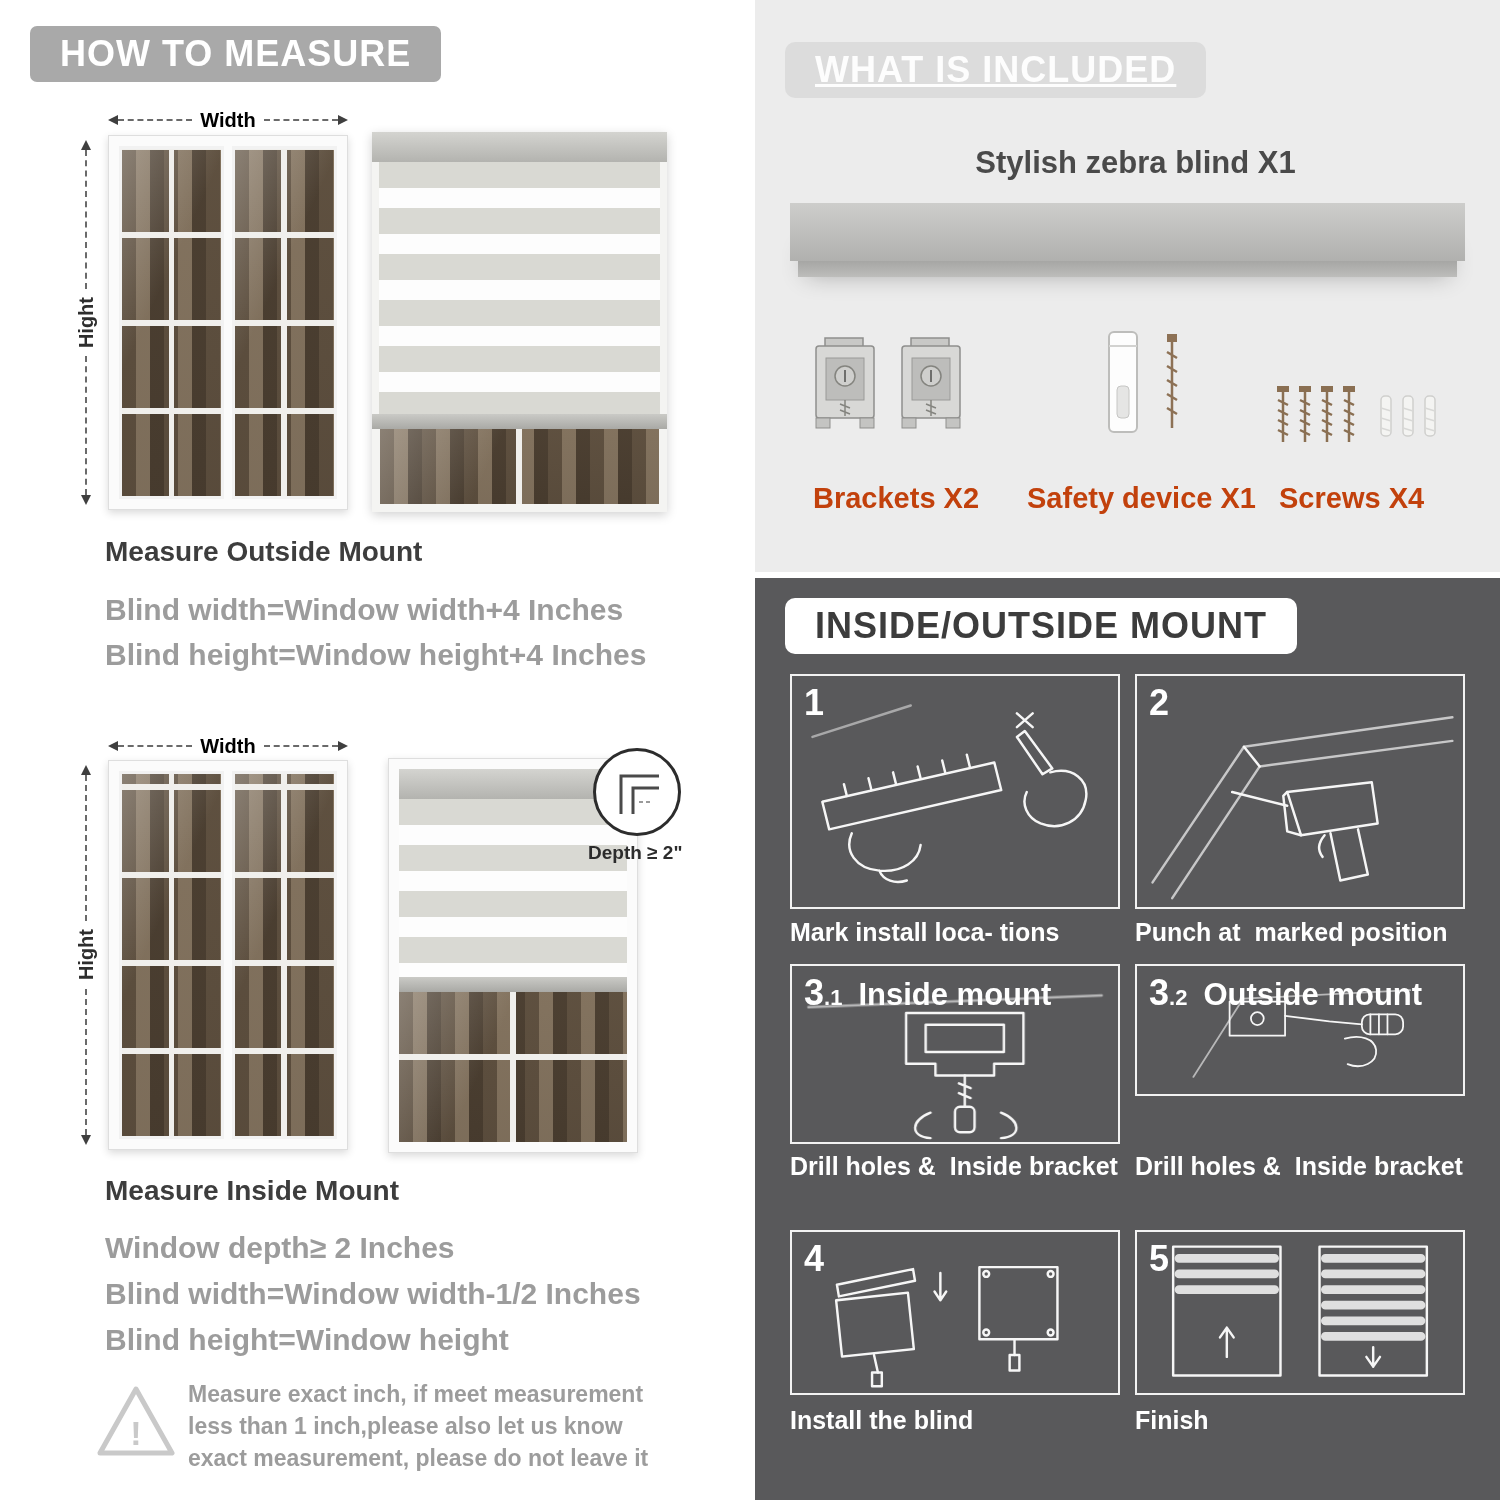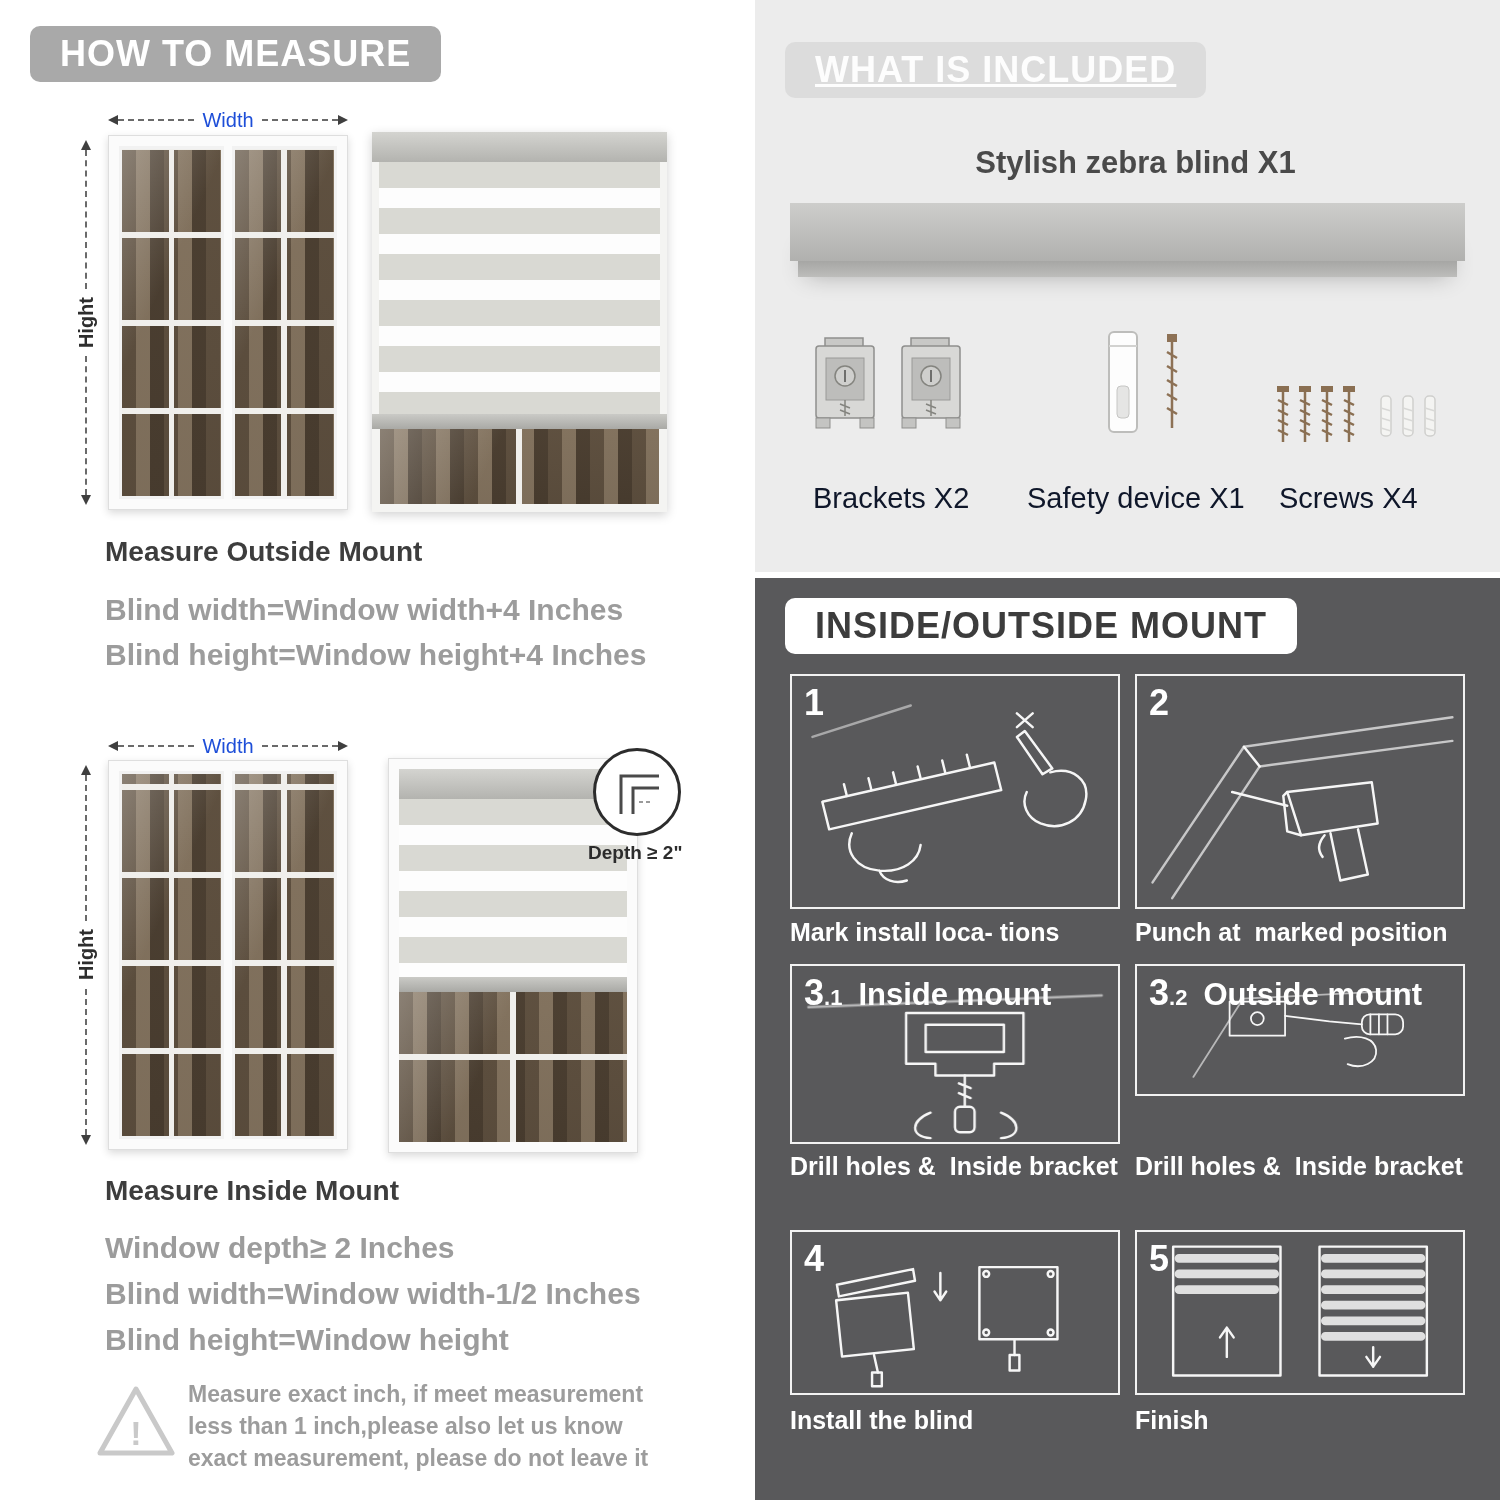--- a/index.html
+++ b/index.html
@@ -39,60 +39,60 @@
            border-left:7px solid #f4f4f2;border-right:7px solid #f4f4f2;}
   .rail{height:15px;background:linear-gradient(180deg,#cacac6,#a9a9a5);}
   .under{flex:1;border:8px solid #f4f4f2;border-top:none;}
 
   
   .h-arrow{position:absolute;display:flex;align-items:center;height:20px;}
   .h-arrow .line{flex:1;border-top:2px dashed #6a6a6a;height:0;}
   .tri{width:0;height:0;border-style:solid;}
   .ah-l{border-width:5px 10px 5px 0;border-color:transparent #3f3f3f transparent transparent;}
   .ah-r{border-width:5px 0 5px 10px;border-color:transparent transparent transparent #3f3f3f;}
-  .h-arrow .lbl{font-size:20px;font-weight:normal;color:#1d4ed8;padding:0 8px;white-space:nowrap;}
+  .h-arrow .lbl{font-size:20px;font-weight:bold;color:#000000;padding:0 8px;white-space:nowrap;}
   .v-arrow{position:absolute;display:flex;flex-direction:column;align-items:center;width:20px;}
   .v-arrow .line{flex:1;border-left:2px dashed #6a6a6a;width:0;}
   .av-t{border-width:0 5px 10px 5px;border-color:transparent transparent #3f3f3f transparent;}
   .av-b{border-width:10px 5px 0 5px;border-color:#3f3f3f transparent transparent transparent;}
   .v-arrow .lbl{writing-mode:vertical-rl;transform:rotate(180deg);font-size:20px;font-weight:bold;color:#2e2e2e;padding:8px 0;}
 
   
   .circle{position:absolute;width:88px;height:88px;border-radius:50%;background:#fff;border:3px solid #2c2c2c;
           display:flex;align-items:center;justify-content:center;}
   .depth-lbl{position:absolute;font-size:19px;font-weight:bold;color:#2c2c2c;white-space:nowrap;}
 
   
   .included{position:absolute;left:755px;top:0;width:745px;height:572px;background:#ececec;}
   .mount{position:absolute;left:755px;top:578px;width:745px;height:922px;background:#59595b;}
   .inc-title{position:absolute;left:0;top:145px;width:100%;text-align:center;font-size:31px;font-weight:bold;color:#4a4a4a;padding-left:16px;}
   .blind-bar{position:absolute;left:35px;top:203px;width:675px;height:58px;
              background:linear-gradient(180deg,#cdcdcb,#b0b0ae);
              box-shadow:0 30px 24px -16px rgba(0,0,0,.3);}
   .blind-bar::after{content:"";position:absolute;left:8px;right:8px;top:100%;height:16px;
              background:linear-gradient(180deg,#a6a6a4,#bdbdbb);}
-  .item-lbl{position:absolute;font-size:29px;font-weight:normal;color:#0f172a;white-space:nowrap;}
+  .item-lbl{position:absolute;font-size:29px;font-weight:bold;color:#c2410c;white-space:nowrap;}
 
   
   .step{position:absolute;border:2px solid #f2f2f2;}
   .step svg{position:absolute;left:0;top:0;width:100%;height:100%;}
   .step-head{position:absolute;left:12px;top:6px;z-index:2;color:#fff;white-space:nowrap;}
   .step-head .n{font-size:36px;font-weight:bold;}
   .step-head .ns{font-size:22px;font-weight:bold;}
   .step-head .nl{font-size:31px;font-weight:bold;margin-left:16px;}
   .cap{position:absolute;font-size:25px;font-weight:bold;color:#fff;white-space:pre-wrap;width:340px;}
 
   .lineart{stroke:#fff;stroke-width:2.5;fill:none;stroke-linecap:round;stroke-linejoin:round;opacity:.95;}
 </style>
 </head>
 <body>
 
 <div class="canvas">
 
-  <div class="pill pill-gray" style="left:30px;top:26px;">HOW TO MEASURE</div>
+  <div class="pill pill-gray" style="left:30px;top:26px;border-radius:7px;">HOW TO MEASURE</div>
 
   <div class="h-arrow" style="left:108px;top:110px;width:240px;">
     <span class="tri ah-l"></span>
     <span class="line"></span>
     <span class="lbl">Width</span>
     <span class="line"></span>
     <span class="tri ah-r"></span>
   </div>
   <div class="v-arrow" style="left:76px;top:140px;height:365px;">
     <span class="tri av-t"></span>

